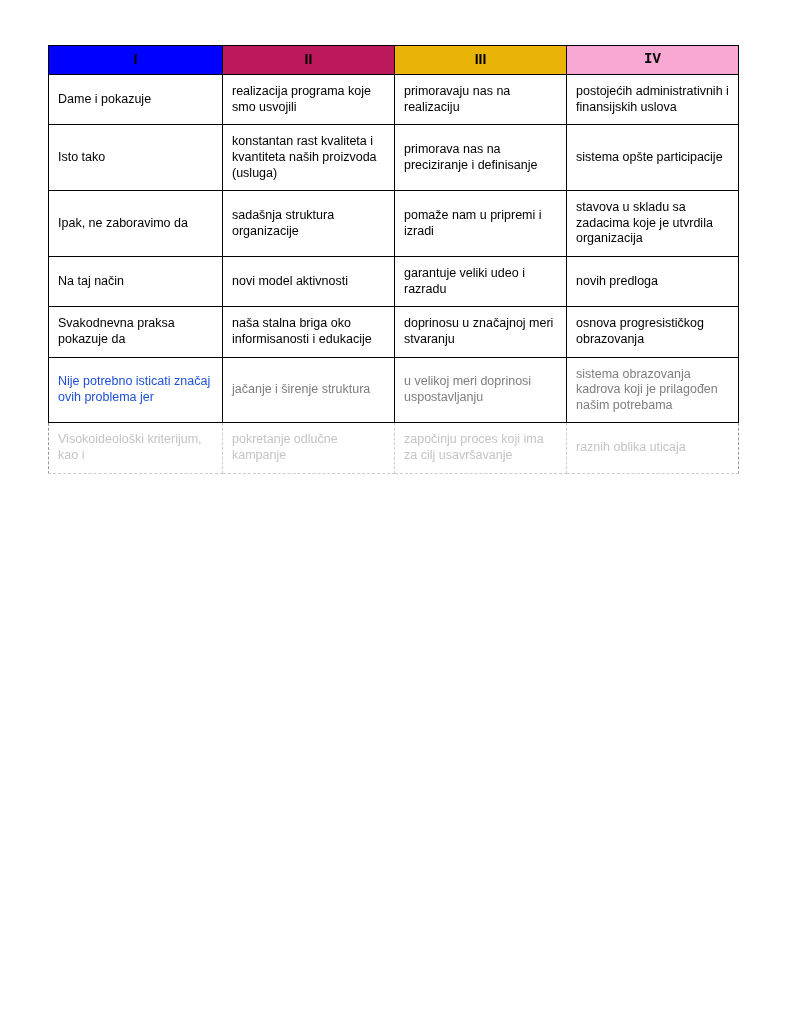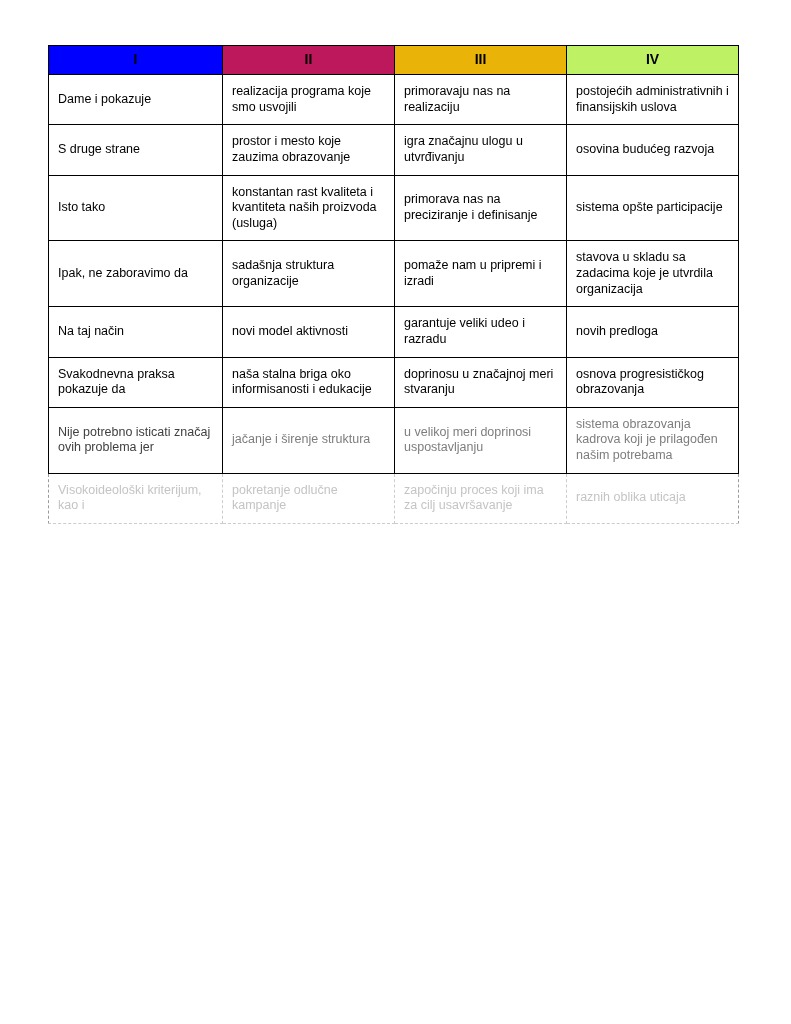--- a/index.html
+++ b/index.html
@@ -60,54 +60,48 @@
   
   tr.faded-1 td { color: #a8a8a8; border-color: #b5b5b5; border-style: dashed; border-width: 1px; }
   tr.faded-2 td { color: #c4c4c4; border-color: #cccccc; border-style: dashed; border-width: 1px; }
   tr.faded-1 td, tr.faded-2 td { background: #ffffff; }
   
   tr.faded-1 td:first-child, tr.faded-2 td:first-child { border-left-color: #9a9a9a; }
   tr.faded-1 td:last-child, tr.faded-2 td:last-child { border-right-color: #9a9a9a; }
 
   
   tr.semi-faded td { color: #7d7d7d; }
-  tr.semi-faded td:first-child { color: #404040; }
+  tr.semi-faded td:first-child { color: #1d4ed8; }
 </style>
 </head>
 <body>
 
 <div class="page">
   <div class="table-wrap">
     <table class="phrase-table">
       <colgroup>
         <col class="c1">
           <col class="c2">
           <col class="c3">
           <col class="c4">
       </colgroup>
       <thead>
         <tr>
           <th style="background:#0000ff;">I</th>
           <th style="background:#be185d;">II</th>
           <th style="background:#eab308;">III</th>
-          <th style="background:#bef264;">IV</th>
+          <th style="background:#f9a8d4;font-family:Liberation Mono, monospace;">IV</th>
         </tr>
       </thead>
       <tbody>
         <tr>
           <td>Dame i pokazuje</td>
           <td>realizacija programa koje smo usvojili</td>
           <td>primoravaju nas na realizaciju</td>
           <td>postojećih administrativnih i finansijskih uslova</td>
-        </tr>
-        <tr>
-          <td>S druge strane</td>
-          <td>prostor i mesto koje zauzima obrazovanje</td>
-          <td>igra značajnu ulogu u utvrđivanju</td>
-          <td>osovina budućeg razvoja</td>
         </tr>
         <tr>
           <td>Isto tako</td>
           <td>konstantan rast kvaliteta i kvantiteta naših proizvoda (usluga)</td>
           <td>primorava nas na preciziranje i definisanje</td>
           <td>sistema opšte participacije</td>
         </tr>
         <tr>
           <td>Ipak, ne zaboravimo da</td>
           <td>sadašnja struktura organizacije</td>

